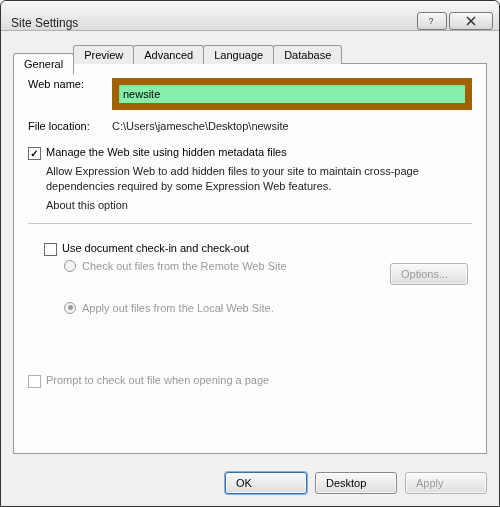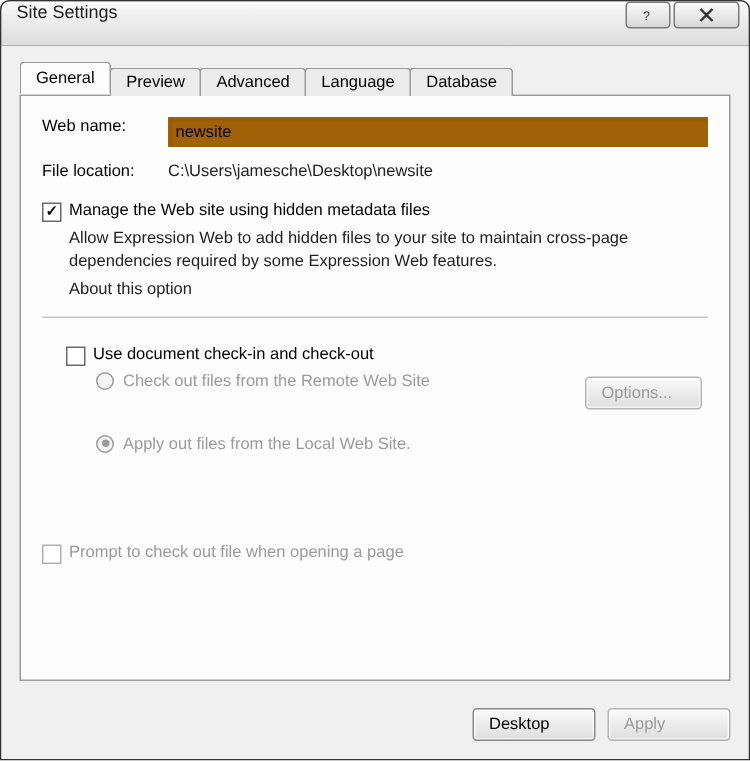--- a/index.html
+++ b/index.html
@@ -19,21 +19,21 @@
     border: 1px solid #333;
     background: linear-gradient(to bottom, #fdfdfd, #e8e8e8 30px, #f0f0f0 30px);
     display: flex;
     flex-direction: column;
     border-radius: 6px 6px 0 0;
     box-shadow: inset 0 0 0 1px #fff;
   }
   .titlebar {
     height: 30px;
     display: flex;
-    align-items: flex-start;
+    align-items: flex-end;
     padding: 0 6px 0 10px;
     background: linear-gradient(to bottom, #fafafa, #dcdcdc);
     border-bottom: 1px solid #b0b0b0;
     border-radius: 6px 6px 0 0;
   }
   .titlebar .title { flex: 1; font-size: 12px; color: #222; }
   .winbtn {
     width: 30px;
     height: 18px;
     margin-left: 2px;
@@ -72,46 +72,46 @@
     background: #ececec;
     margin-right: -1px;
     border-radius: 3px 3px 0 0;
     font-size: 11px;
     position: relative;
     top: 1px;
     cursor: default;
   }
   .tab.active {
     background: #fdfdfd;
-    top: 0;
+    top: 12px;
     padding-top: 4px;
     padding-bottom: 4px;
     z-index: 3;
     border-bottom: 1px solid #fdfdfd;
   }
   .tab-panel {
     border: 1px solid #9a9a9a;
     background: #fdfdfd;
     flex: 1;
     padding: 14px 14px 10px 14px;
     position: relative;
     z-index: 1;
     display: flex;
     flex-direction: column;
   }
 
   .row { display: flex; align-items: flex-start; margin-bottom: 10px; }
   .lbl { width: 84px; }
   .textfield {
     flex: 1;
-    border: 1px solid #a16207;
+    border: 7px solid #a16207;
     padding: 3px 4px;
     font-family: inherit;
     font-size: 11px;
-    background: #a16207;
+    background: #86efac;
     box-shadow: inset 1px 1px 2px rgba(0,0,0,0.1);
   }
   .static-val { color: #222; }
 
   .chkrow { display: flex; align-items: flex-start; margin-top: 4px; }
   .chkbox {
     width: 13px; height: 13px;
     border: 1px solid #6a6a6a;
     background: #fff;
     margin-right: 5px;
@@ -251,17 +251,18 @@
           <span class="chklabel">Prompt to check out file when opening a page</span>
         </div>
 
       </div>
 
       <div class="filler"></div>
     </div>
   </div>
 
   <div class="dlg-footer">
+    <div class="btn default" style="min-width:82px;">OK</div>
     <div class="btn" style="min-width:82px;">Desktop</div>
     <div class="btn disabled" style="min-width:82px;">Apply</div>
   </div>
 
 </div>
 
 </body></html>

